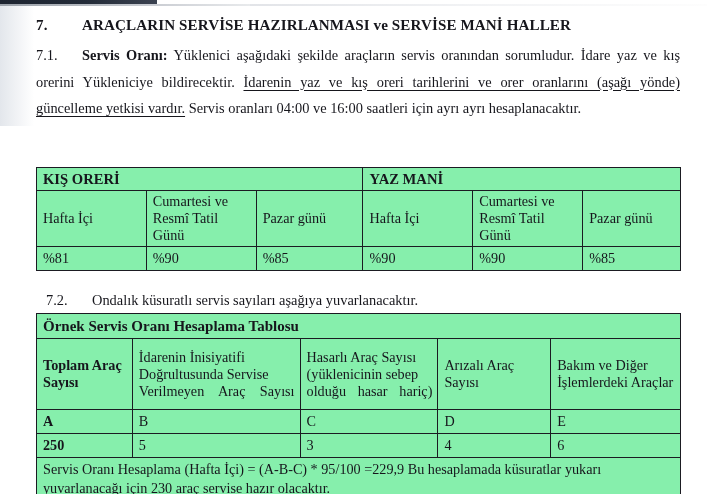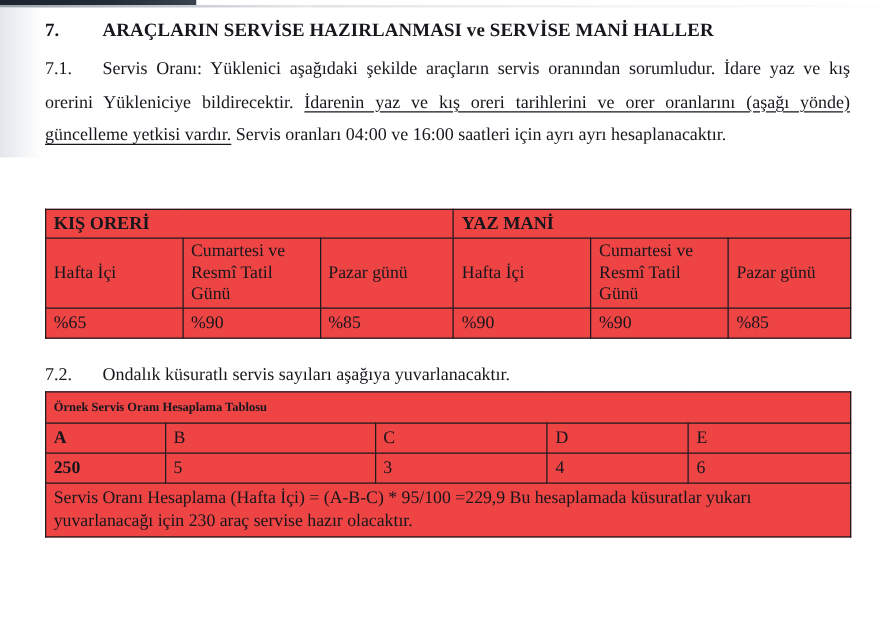--- a/index.html
+++ b/index.html
@@ -65,33 +65,33 @@
 
   .para {
     position: absolute;
     left: 36px;
     width: 644px;
     font-size: 14.4px;
     line-height: 26.5px;
     text-align: justify;
   }
   .para-71 { top: 42px; }
-  .para-72 { top: 287px; }
-
-  .lbl { font-weight: normal; }
+  .para-72 { top: 287px; margin-left: 10px; }
+
+  .lbl { font-weight: bold; }
   .numlbl { font-weight: normal; display: inline-block; width: 46px; }
   .u { text-decoration: underline; text-underline-offset: 2.5px; }
 
   
   table.doc {
     position: absolute;
     border-collapse: collapse;
     font-size: 14.2px;
     line-height: 17px;
-    background: #ef4444;
+    background: #86efac;
   }
   table.doc td {
     border: 1.15px solid #1b1b22;
     padding: 2px 5px 2px 6px;
     vertical-align: middle;
     text-align: left;
   }
   .b { font-weight: bold; }
   .jt { text-align: justify; text-align-last: justify; }
   .vtop { vertical-align: top; }
@@ -108,21 +108,21 @@
   #table-orer .valrow td { height: 19px; }
 
   
   #table-ornek {
     left: 36px;
     top: 313px;
     width: 645px;
   }
   #table-ornek .title-cell {
     font-weight: bold;
-    font-size: 10px;
+    font-size: 15px;
     height: 20px;
   }
   #table-ornek .colhdr td { height: 66px; }
   #table-ornek .letterrow td { height: 19px; }
   #table-ornek .valrow td { height: 19px; margin-top: 23px; }
   #table-ornek .note-cell {
     height: 36px;
     line-height: 19px;
     vertical-align: top;
     padding-top: 2px;
@@ -160,21 +160,21 @@
       </tr>
       <tr class="colhdr">
         <td>Hafta İçi</td>
         <td class="jt">Cumartesi ve Resmî Tatil Günü</td>
         <td>Pazar günü</td>
         <td>Hafta İçi</td>
         <td class="jt">Cumartesi ve Resmî Tatil Günü</td>
         <td>Pazar günü</td>
       </tr>
       <tr class="valrow">
-        <td>%65</td>
+        <td>%81</td>
         <td>%90</td>
         <td>%85</td>
         <td>%90</td>
         <td>%90</td>
         <td>%85</td>
       </tr>
     </tbody>
   </table>
 
   <div class="para para-72"><span class="numlbl">7.2.</span><span>Ondalık küsuratlı servis sayıları aşağıya yuvarlanacaktır.</span></div>
@@ -184,20 +184,27 @@
       <col style="width:96px">
       <col style="width:168px">
       <col style="width:138px">
       <col style="width:113px">
       <col style="width:130px">
     </colgroup>
     <tbody>
       <tr>
         <td class="title-cell" colspan="5">Örnek Servis Oranı Hesaplama Tablosu</td>
       </tr>
+      <tr class="colhdr">
+        <td class="b">Toplam Araç Sayısı</td>
+        <td class="jt vtop">İdarenin İnisiyatifi Doğrultusunda Servise Verilmeyen Araç Sayısı</td>
+        <td class="jt vtop">Hasarlı Araç Sayısı (yüklenicinin sebep olduğu hasar hariç)</td>
+        <td class="jt">Arızalı Araç Sayısı</td>
+        <td class="vtop">Bakım ve Diğer İşlemlerdeki Araçlar</td>
+      </tr>
       <tr class="letterrow">
         <td class="b">A</td>
         <td>B</td>
         <td>C</td>
         <td>D</td>
         <td>E</td>
       </tr>
       <tr class="valrow">
         <td class="b">250</td>
         <td>5</td>

